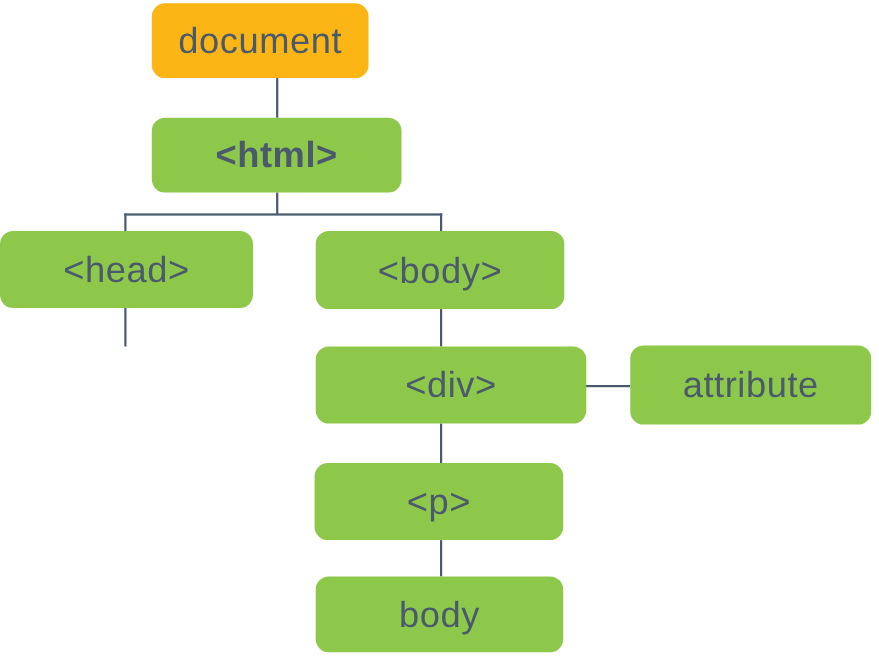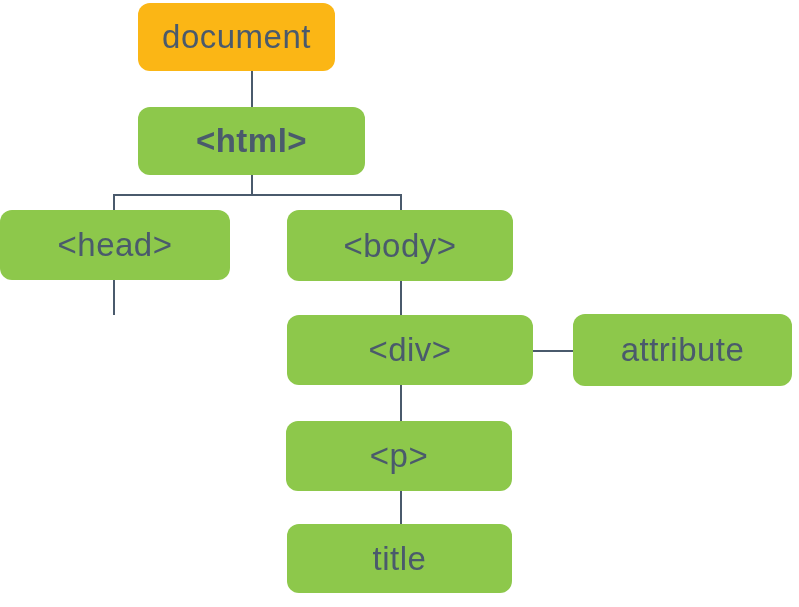--- a/index.html
+++ b/index.html
@@ -79,15 +79,15 @@
   <div class="line v l-div-p"></div>
   <div class="line v l-p-text"></div>
 
   <div class="node document-kind n-document">document</div>
   <div class="node n-html">&lt;html&gt;</div>
   <div class="node n-head">&lt;head&gt;</div>
   <div class="node n-body">&lt;body&gt;</div>
   <div class="node n-div">&lt;div&gt;</div>
   <div class="node n-attribute">attribute</div>
   <div class="node n-p">&lt;p&gt;</div>
-  <div class="node n-text">title</div>
+  <div class="node n-text">body</div>
 
 </div>
 
 </body></html>

